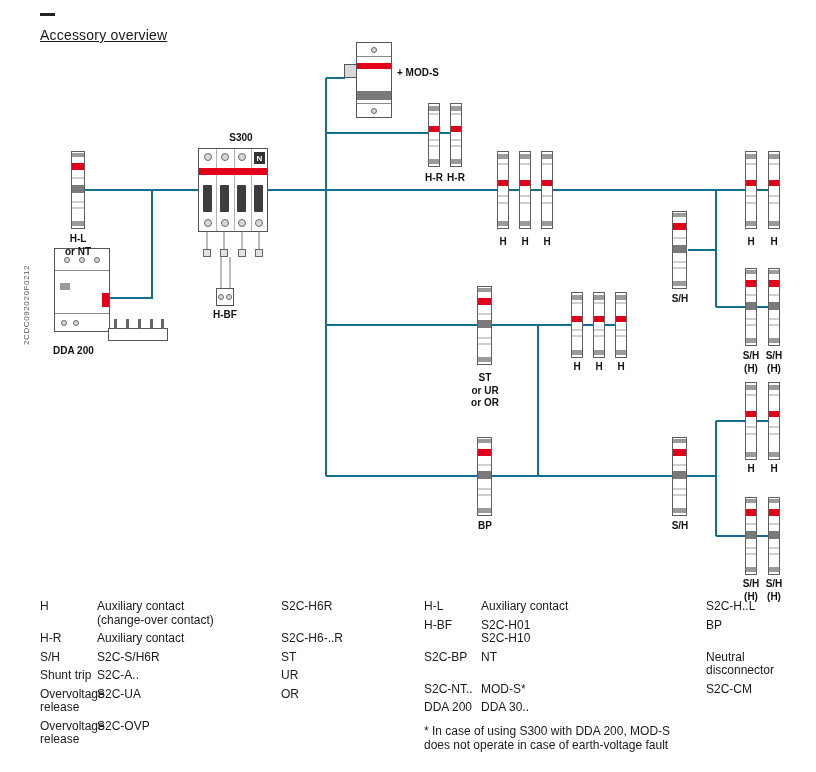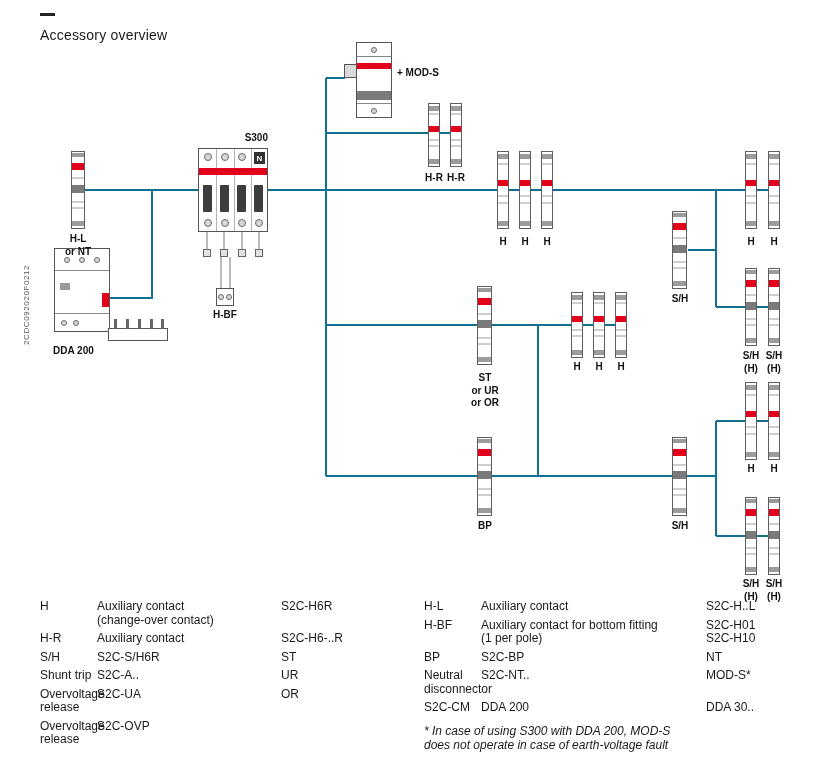--- a/index.html
+++ b/index.html
@@ -1,19 +1,19 @@
 <!DOCTYPE html>
 <html style="--line: #136f8f; --red: #e2001a;"><head>
 <meta charset="utf-8">
 <style>
   html,body{margin:0;padding:0;background:#fff;}
   .stage{position:relative;width:816px;height:772px;background:#fff;overflow:hidden;
          font-family:"Liberation Sans",sans-serif;color:#1a1a1a;}
   .dash{position:absolute;left:40px;top:13px;width:15px;height:3px;background:#222;}
-  .title{position:absolute;left:40px;top:27px;font-size:14px;letter-spacing:.2px;}
+  .title{position:absolute;left:40px;top:27px;font-size:14px;letter-spacing:.2px;text-decoration:underline;}
   .doccode{position:absolute;left:22px;top:345px;transform:rotate(-90deg);transform-origin:0 0;
            font-size:8px;color:#555;letter-spacing:.6px;white-space:nowrap;}
   svg.wires{position:absolute;left:0;top:0;}
   .wire{fill:none;stroke:var(--line,#136f8f);stroke-width:2;}
   .thin{fill:none;stroke:#787878;stroke-width:1;}
 
   .dev{position:absolute;box-sizing:border-box;border:1px solid #5e5e5e;background-color:#fff;}
   .band-a{background-image:
       linear-gradient(#9b9b9b,#9b9b9b),linear-gradient(#cfcfcf,#cfcfcf),
       linear-gradient(var(--red,#e2001a),var(--red,#e2001a)),
@@ -67,21 +67,21 @@
   .dda .redtab{position:absolute;right:0;top:44px;width:7px;height:14px;background:var(--red,#e2001a);}
   .dda .grayrect{position:absolute;left:5px;top:34px;width:10px;height:7px;background:#9b9b9b;}
   .dda .dotsbot{position:absolute;bottom:5px;left:6px;display:flex;gap:6px;}
   .dda-base{position:absolute;left:108px;top:328px;width:60px;height:13px;border:1px solid #555;background:#fff;box-sizing:border-box;}
   .dda-tick{position:absolute;width:3px;height:10px;top:319px;background:#666;}
 
   .legend{position:absolute;display:grid;row-gap:5px;font-size:12px;line-height:1.13;}
   .legend .c{white-space:pre-line;}
   .lg-left{left:40px;top:600px;grid-template-columns:57px 184px auto;}
   .lg-right{left:424px;top:600px;grid-template-columns:57px 225px auto;}
-  .footnote{position:absolute;left:424px;top:724px;font-size:12px;line-height:1.18;white-space:pre-line;font-style:italic;}
+  .footnote{position:absolute;left:424px;top:724px;font-size:12px;line-height:1.18;white-space:pre-line;}
 </style>
 </head>
 <body>
 
 <div class="stage">
 
   <div class="dash"></div>
   <div class="title">Accessory overview</div>
   <div class="doccode">2CDC092020F0212</div>
 
@@ -193,21 +193,21 @@
   <div class="dev band-a" style="left:593px;top:292px;width:12px;height:66px;"></div>
   <div class="dev band-a" style="left:615px;top:292px;width:12px;height:66px;"></div>
 
   <div class="dev band-b" style="left:477px;top:437px;width:15px;height:79px;"></div>
   <div class="dev band-b" style="left:672px;top:437px;width:15px;height:79px;"></div>
   <div class="dev band-a" style="left:745px;top:382px;width:12px;height:78px;"></div>
   <div class="dev band-a" style="left:768px;top:382px;width:12px;height:78px;"></div>
   <div class="dev band-b" style="left:745px;top:497px;width:12px;height:78px;"></div>
   <div class="dev band-b" style="left:768px;top:497px;width:12px;height:78px;"></div>
 
-  <div class="lbl" style="left:198px;top:132px;width:70px;text-align:right;">S300</div>
+  <div class="lbl" style="left:206px;top:132px;width:70px;">S300</div>
   <div class="lbl" style="left:50px;top:233px;width:56px;">H-L
 or NT</div>
   <div class="lbl la" style="left:397px;top:67px;width:70px;">+ MOD-S</div>
   <div class="lbl" style="left:416px;top:172px;width:36px;">H-R</div>
   <div class="lbl" style="left:438px;top:172px;width:36px;">H-R</div>
   <div class="lbl" style="left:491px;top:236px;width:24px;">H</div>
   <div class="lbl" style="left:513px;top:236px;width:24px;">H</div>
   <div class="lbl" style="left:535px;top:236px;width:24px;">H</div>
   <div class="lbl" style="left:659px;top:293px;width:42px;">S/H</div>
   <div class="lbl" style="left:739px;top:236px;width:24px;">H</div>
@@ -252,22 +252,20 @@
     <div class="c">OR</div>
     <div class="c">Overvoltage release</div>
     <div class="c">S2C-OVP</div>
   </div>
 
   <div class="legend lg-right">
     <div class="c">H-L</div>
     <div class="c">Auxiliary contact</div>
     <div class="c">S2C-H..L</div>
     <div class="c">H-BF</div>
-    <div class="c">Auxiliary contact for bottom fitting
-(1 per pole)</div>
     <div class="c">S2C-H01
 S2C-H10</div>
     <div class="c">BP</div>
     <div class="c">S2C-BP</div>
     <div class="c">NT</div>
     <div class="c">Neutral disconnector</div>
     <div class="c">S2C-NT..</div>
     <div class="c">MOD-S*</div>
     <div class="c">S2C-CM</div>
     <div class="c">DDA 200</div>

